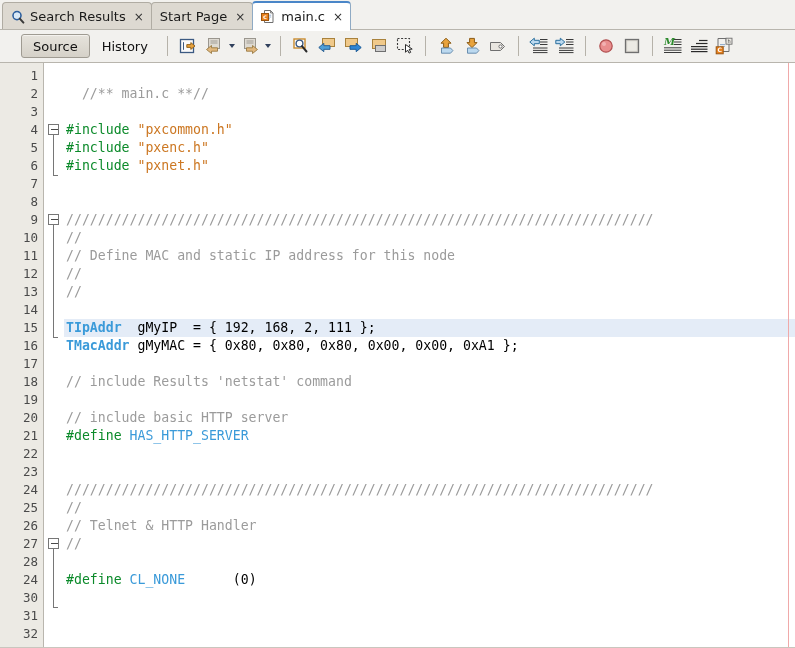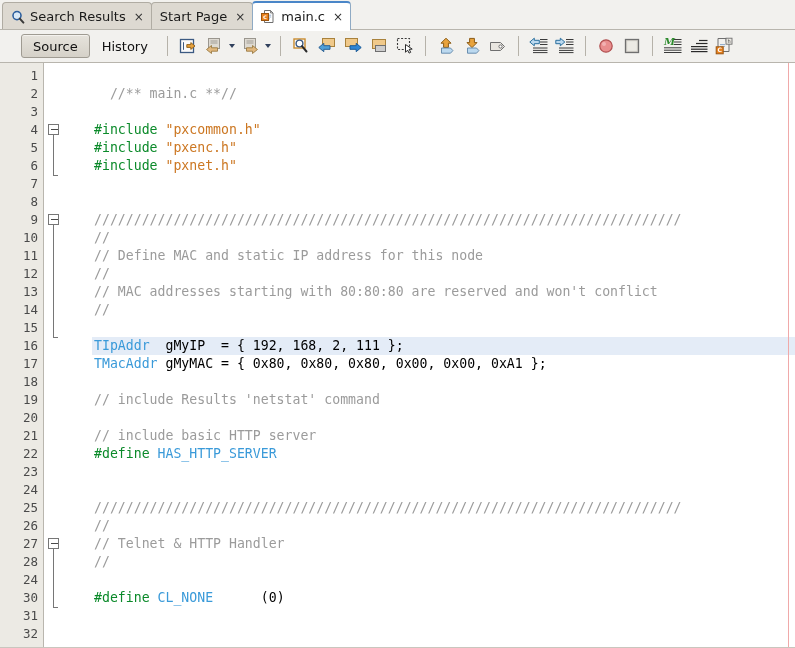--- a/index.html
+++ b/index.html
@@ -157,36 +157,35 @@
     background: #ffffff;
     padding-top: 4px;
     position: relative;
   }
   .codecol {
     flex: 1 1 auto;
     position: relative;
     background: #ffffff;
     padding-top: 4px;
     overflow: hidden;
-    margin-left: 28px;
   }
   .cline {
     height: 18px;
     line-height: 18px;
     white-space: pre;
     font-family: "DejaVu Sans Mono", "Liberation Mono", monospace;
     font-size: 13.2px;
     color: #000;
     padding-left: 2px;
   }
   .cline.hl { background: #e4ecf7; }
   .cm   { color: #9b9b9b; }
   .kw   { color: #0b8a2a; }
   .str  { color: #cc7722; }
-  .ty   { color: #3a9ad9; }
+  .ty   { color: #3a9ad9; font-weight: bold; }
   .mac  { color: #3a9ad9; }
 
   
   .foldbox{
     position:absolute;
     width:11px;height:11px;
     border:1px solid #767676;
     background:#fff;
     left:4px;
   }
@@ -500,21 +499,20 @@
         <div class="cline">&nbsp;</div>
         <div class="cline"><span class="kw">#include </span><span class="str">"pxcommon.h"</span></div>
         <div class="cline"><span class="kw">#include </span><span class="str">"pxenc.h"</span></div>
         <div class="cline"><span class="kw">#include </span><span class="str">"pxnet.h"</span></div>
         <div class="cline">&nbsp;</div>
         <div class="cline">&nbsp;</div>
         <div class="cline"><span class="cm">//////////////////////////////////////////////////////////////////////////</span></div>
         <div class="cline"><span class="cm">//</span></div>
         <div class="cline"><span class="cm">// Define MAC and static IP address for this node</span></div>
         <div class="cline"><span class="cm">//</span></div>
-        <div class="cline"><span class="cm">// MAC addresses starting with 80:80:80 are reserved and won't conflict</span></div>
         <div class="cline"><span class="cm">//</span></div>
         <div class="cline">&nbsp;</div>
         <div class="cline hl"><span class="ty">TIpAddr</span><span>  gMyIP  = { 192, 168, 2, 111 };</span></div>
         <div class="cline"><span class="ty">TMacAddr</span><span> gMyMAC = { 0x80, 0x80, 0x80, 0x00, 0x00, 0xA1 };</span></div>
         <div class="cline">&nbsp;</div>
         <div class="cline"><span class="cm">// include Results 'netstat' command</span></div>
         <div class="cline">&nbsp;</div>
         <div class="cline"><span class="cm">// include basic HTTP server</span></div>
         <div class="cline"><span class="kw">#define </span><span class="mac">HAS_HTTP_SERVER</span></div>
         <div class="cline">&nbsp;</div>

